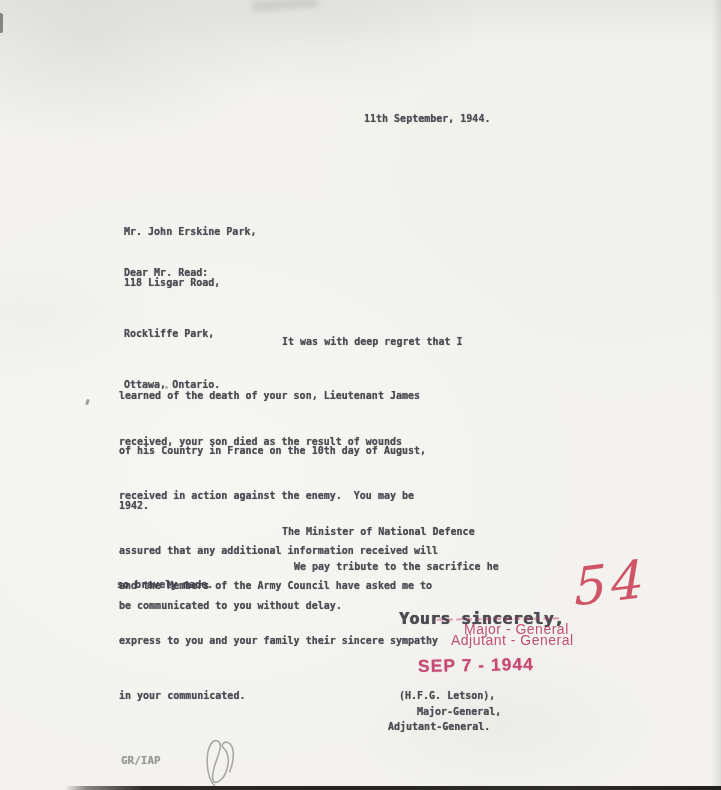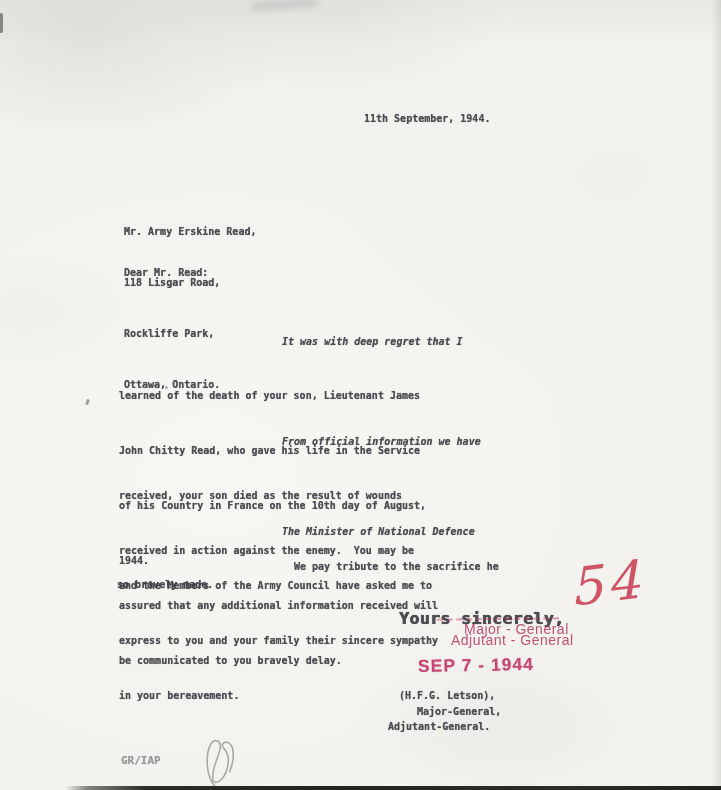--- a/index.html
+++ b/index.html
@@ -26,21 +26,21 @@
     font-family:"DejaVu Sans Mono", monospace;
     font-weight:700;
     font-size:10px;
     line-height:18.3px;
     color:#44424a;
     white-space:pre;
     text-shadow:0 0 .8px rgba(64,61,70,.75);
     opacity:.94;
   }
   .line{white-space:pre;}
-  .indent{padding-left:163px;font-style:italic;}
+  .indent{padding-left:163px;}
   .addr{line-height:17px;}
   .date-line{left:364px;top:110px;}
   .addr-block{left:124px;top:189px;}
   .salutation{left:124px;top:264px;}
   .para{left:119px;width:540px;}
   .p1{top:296px;}
   .p2{top:396px;}
   .p3{top:486px;}
   .tribute1{left:294px;top:558px;}
   .tribute2{left:117px;top:576px;}
@@ -107,49 +107,47 @@
 
   <div class="right-shade"></div>
   <div class="top-smudge"></div>
   <div class="left-notch"></div>
   <div class="speck1"></div>
   <div class="speck2"></div>
 
   <div class="type date-line">11th September, 1944.</div>
 
   <div class="type addr-block addr">
-    <div class="line">Mr. Army Erskine Read,</div>
+    <div class="line">Mr. John Erskine Park,</div>
     <div class="line">118 Lisgar Road,</div>
     <div class="line">Rockliffe Park,</div>
     <div class="line">Ottawa, Ontario.</div>
   </div>
 
   <div class="type salutation">Dear Mr. Read:</div>
 
   <div class="type para p1">
     <div class="line indent">It was with deep regret that I</div>
     <div class="line">learned of the death of your son, Lieutenant James</div>
-    <div class="line">John Chitty Read, who gave his life in the Service</div>
     <div class="line">of his Country in France on the 10th day of August,</div>
-    <div class="line">1944.</div>
+    <div class="line">1942.</div>
   </div>
 
   <div class="type para p2">
-    <div class="line indent">From official information we have</div>
     <div class="line">received, your son died as the result of wounds</div>
     <div class="line">received in action against the enemy.  You may be</div>
     <div class="line">assured that any additional information received will</div>
-    <div class="line">be communicated to you bravely delay.</div>
+    <div class="line">be communicated to you without delay.</div>
   </div>
 
   <div class="type para p3">
     <div class="line indent">The Minister of National Defence</div>
     <div class="line">and the Members of the Army Council have asked me to</div>
     <div class="line">express to you and your family their sincere sympathy</div>
-    <div class="line">in your bereavement.</div>
+    <div class="line">in your communicated.</div>
   </div>
 
   <div class="type tribute1">We pay tribute to the sacrifice he</div>
   <div class="type tribute2">so bravely made.</div>
 
   <div class="page-number">54</div>
 
   <div class="type closing">Yours sincerely,</div>
 
   <div class="stamp-dashes"></div>

